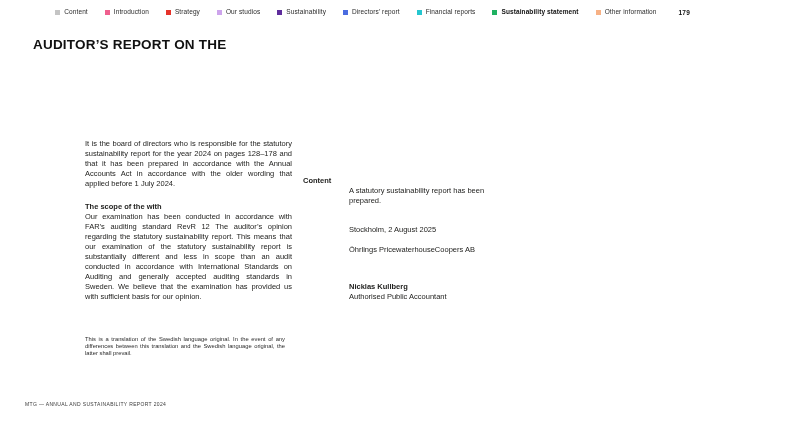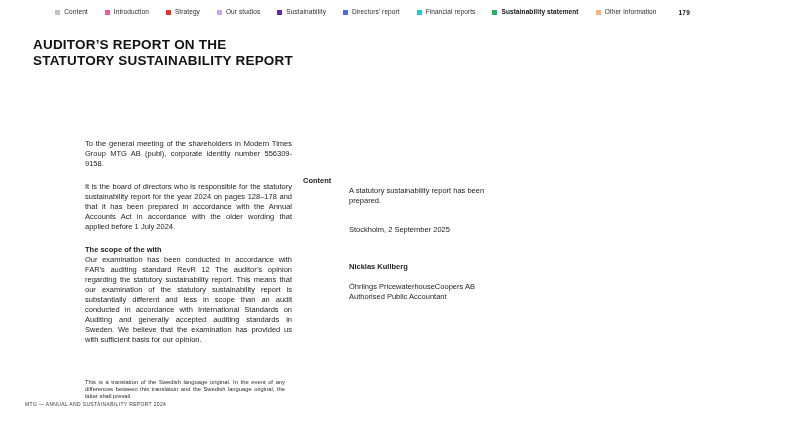--- a/index.html
+++ b/index.html
@@ -162,40 +162,38 @@
         <span class="nav-item">
           <span class="nav-swatch" style="background: rgb(247, 177, 133);"></span>
           <span class="nav-label">Other information</span>
         </span>
       </div>
     <span class="nav-page">179</span>
   </nav>
 
   <h1 class="doc-title">
     <span>AUDITOR’S REPORT ON THE</span><br>
-    <span>STATUTORY SUSTAINABILITY REPORT</span>
   </h1>
 
   <div class="col-left">
-    <p class="body-text mb-section">To the general meeting of the shareholders in Modern Times Group MTG AB (publ), corporate identity number 556309-9158.</p>
 
     <p class="body-text mb-section">It is the board of directors who is responsible for the statutory sustainability report for the year 2024 on pages 128–178 and that it has been prepared in accordance with the Annual Accounts Act in accordance with the older wording that applied before 1 July 2024.</p>
 
     <h2 class="body-heading">The scope of the with</h2>
     <p class="body-text">Our examination has been conducted in accordance with FAR’s auditing standard RevR 12 The auditor’s opinion regarding the statutory sustainability report. This means that our examination of the statutory sustainability report is substantially different and less in scope than an audit conducted in accordance with International Standards on Auditing and generally accepted auditing standards in Sweden. We believe that the examination has provided us with sufficient basis for our opinion.</p>
 
     <p class="footnote">This is a translation of the Swedish language original. In the event of any differences between this translation and the Swedish language original, the latter shall prevail.</p>
   </div>
 
   <div class="col-right">
     <h2 class="body-heading">Content</h2>
     <p class="right-line">A statutory sustainability report has been prepared.</p>
 
-    <p class="right-line gap-19">Stockholm, 2 September 2025</p>
+    <p class="right-line gap-19">Stockholm, 2 August 2025</p>
+    <p class="right-line gap-10">Öhrlings PricewaterhouseCoopers AB</p>
+
     <p class="right-line gap-27" style="font-weight:bold">Nicklas Kullberg</p>
-
-    <p class="right-line gap-10">Öhrlings PricewaterhouseCoopers AB</p>
     <p class="right-line">Authorised Public Accountant</p>
   </div>
 
   <div class="footer">MTG — Annual and Sustainability Report 2024</div>
 
 </div>
 
 </body></html>

